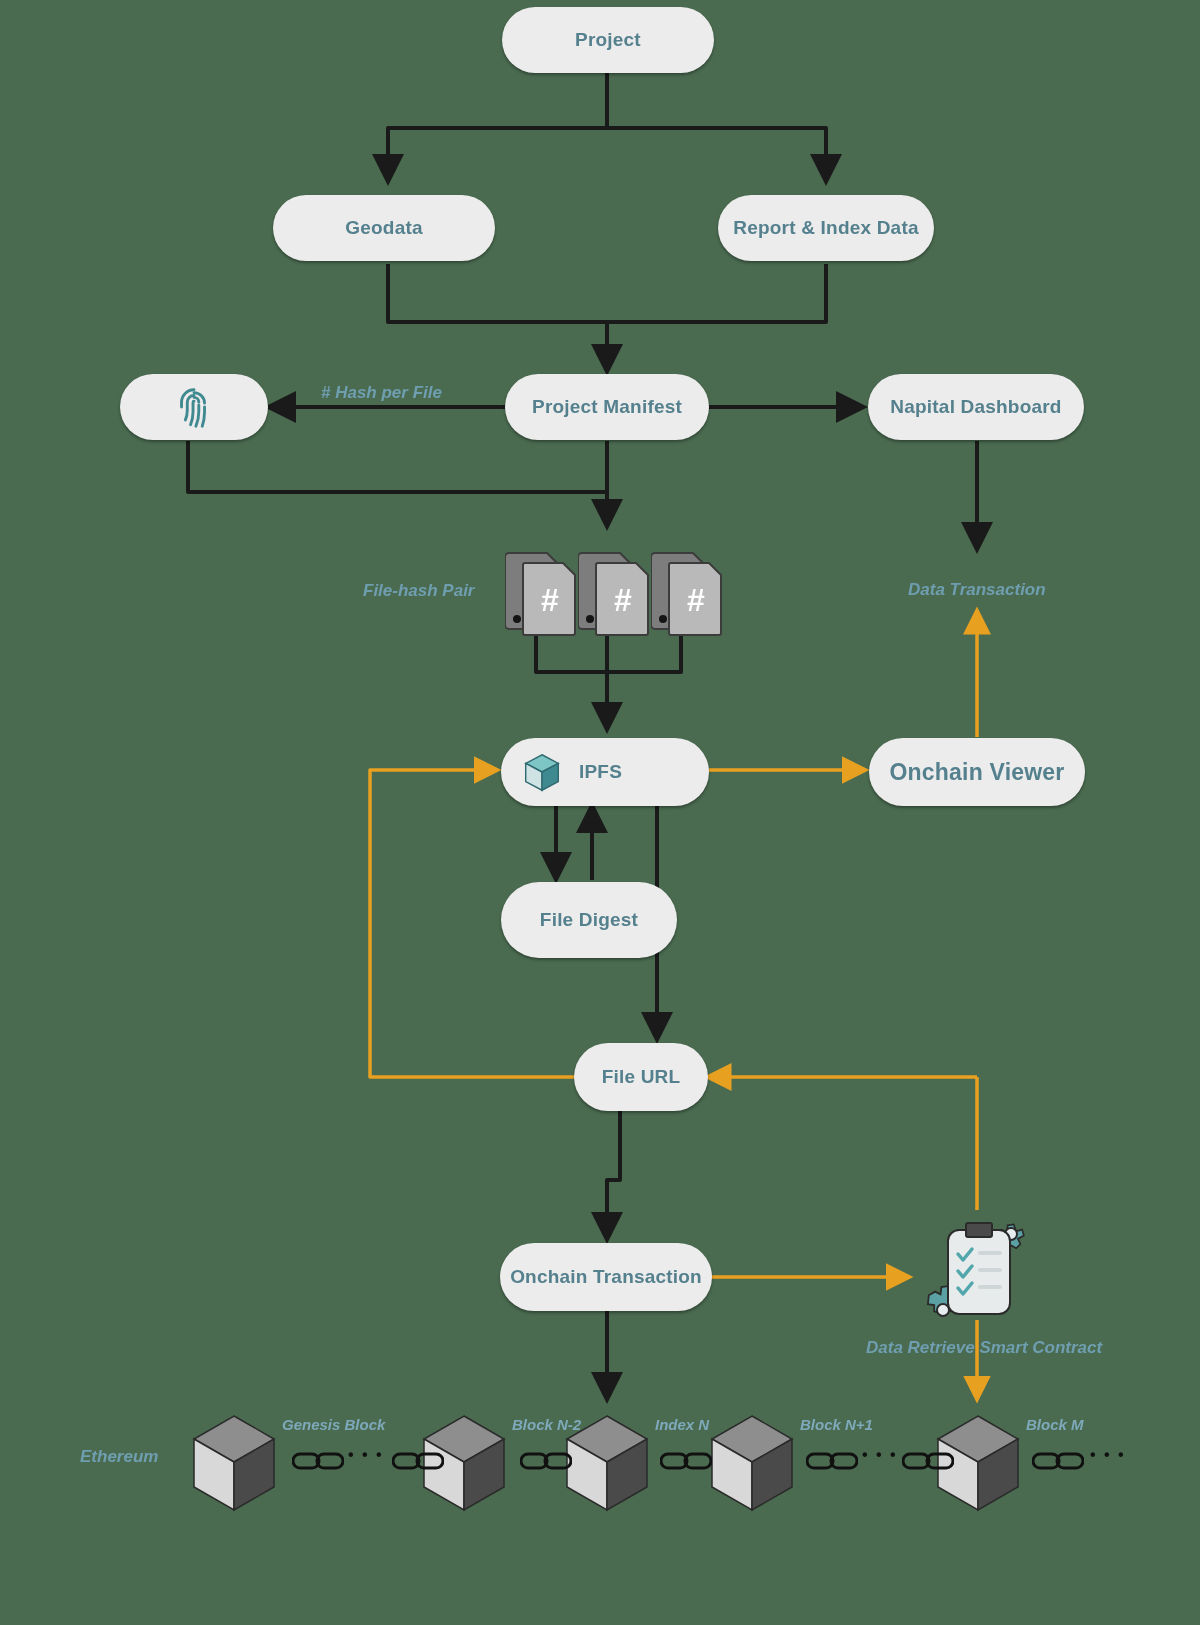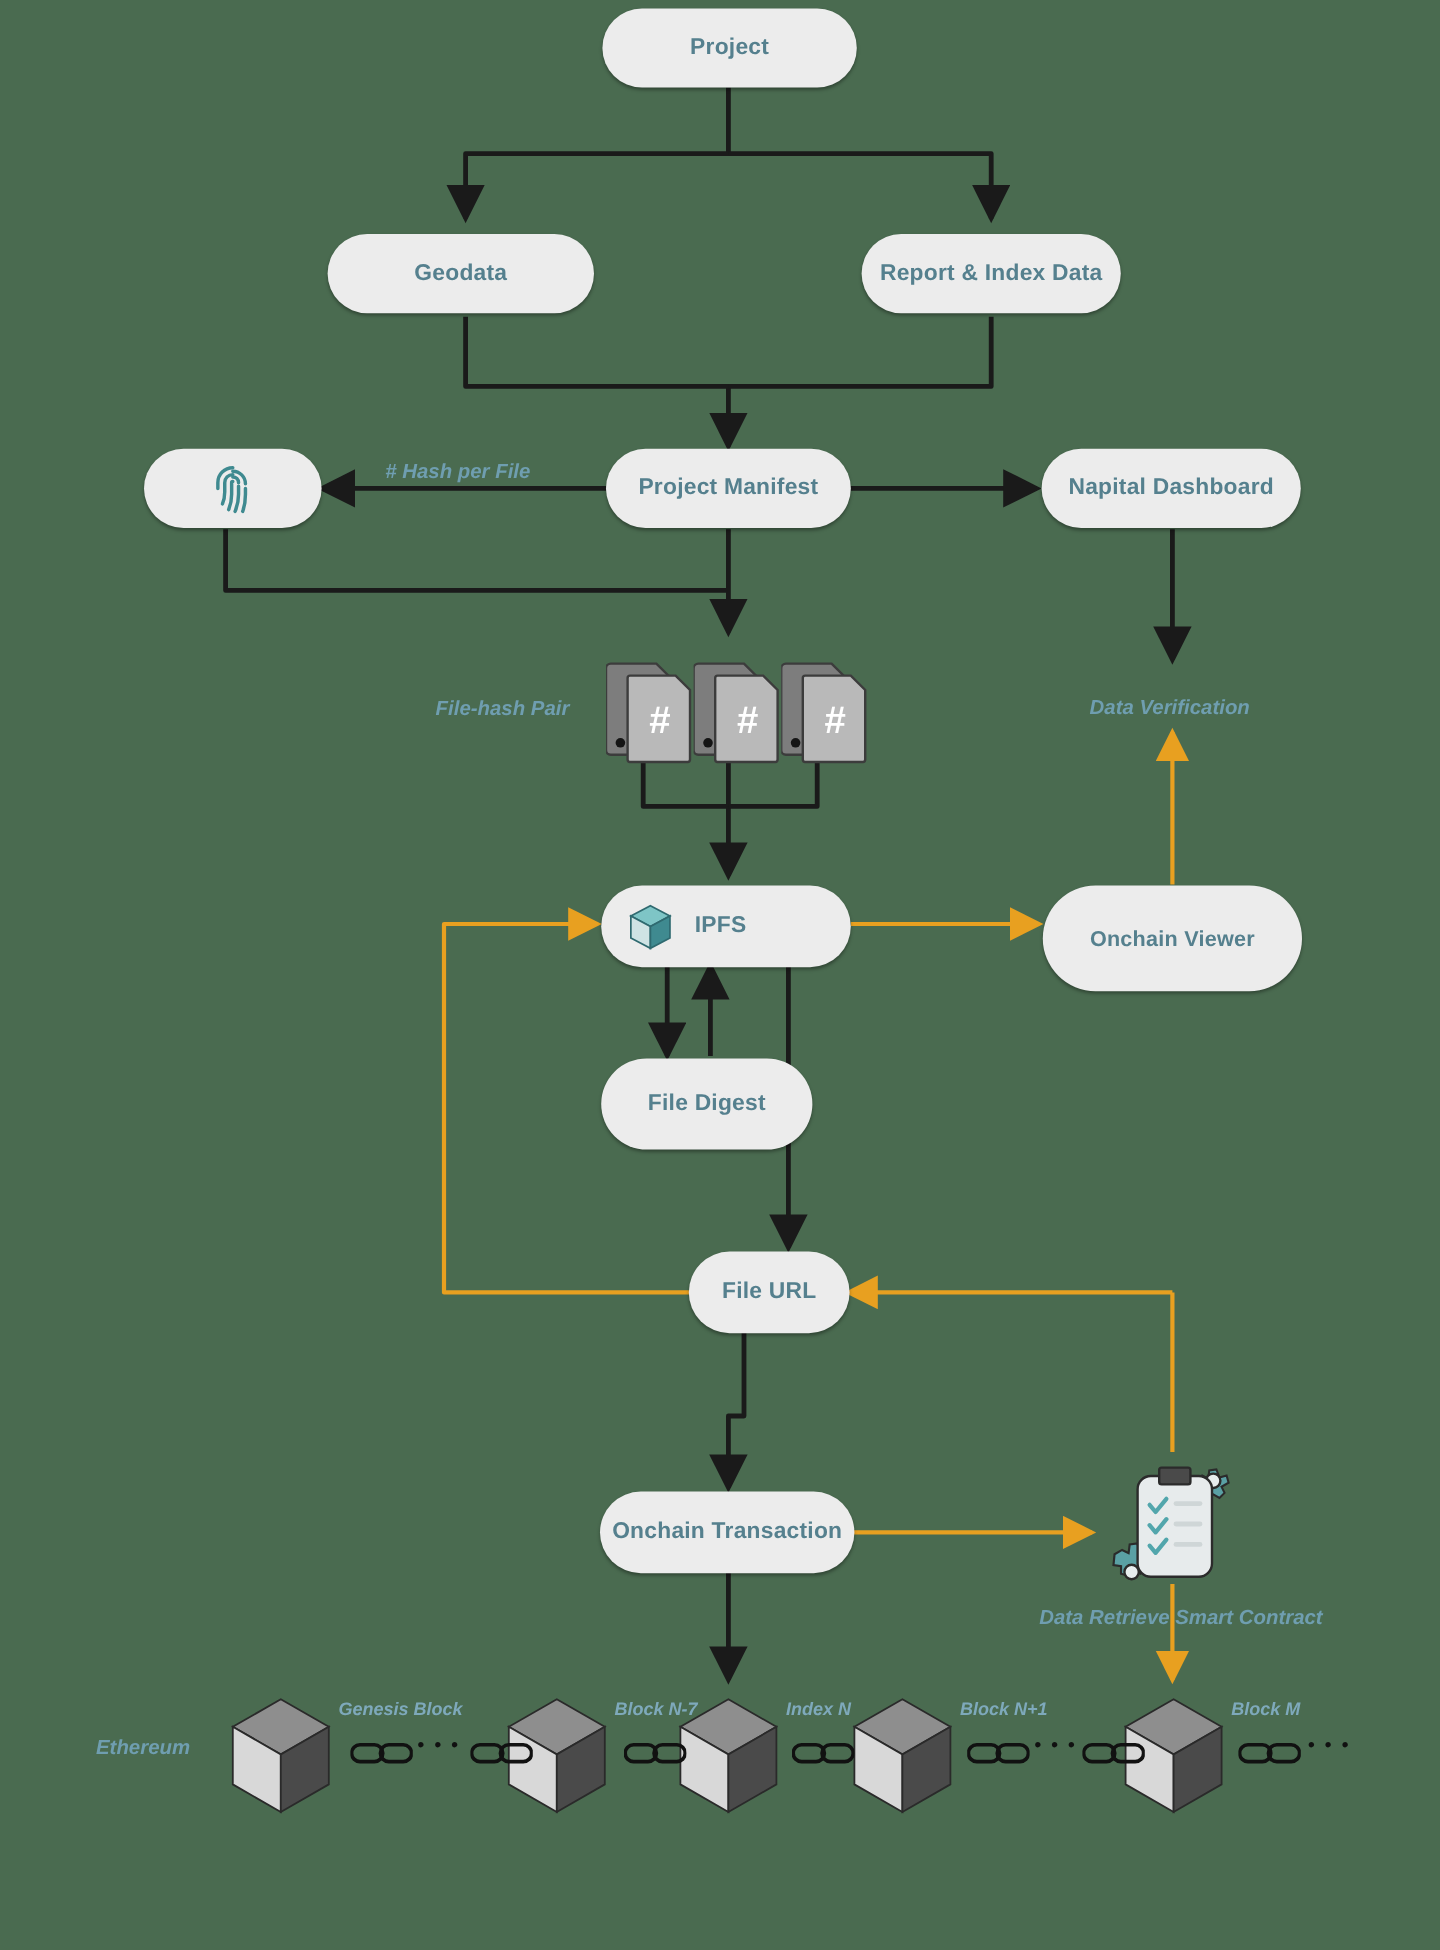--- a/index.html
+++ b/index.html
@@ -126,41 +126,41 @@
     <span style="display:flex;">
       <svg width="46" height="46" viewBox="0 0 48 48">
         <polygon points="24,6 41,15 24,24 7,15" fill="#7ec5c6" stroke="#2f6a70" stroke-width="1.5"></polygon>
         <polygon points="7,15 24,24 24,43 7,34" fill="#cfe3e4" stroke="#2f6a70" stroke-width="1.5"></polygon>
         <polygon points="41,15 41,34 24,43 24,24" fill="#3f8a90" stroke="#2f6a70" stroke-width="1.5"></polygon>
       </svg>
     </span>
     <span class="lbl">IPFS</span>
   </div>
 
-  <div class="node" style="left:869px;top:738px;width:216px;height:88px;font-size:18px;">
+  <div class="node" style="left:869px;top:738px;width:216px;height:68px;font-size:23px;">
     <span class="lbl">Onchain Viewer</span>
   </div>
 
   <div class="node" style="left:501px;top:882px;width:176px;height:76px;font-size:19px;text-align:center;">
     <span class="lbl">File Digest</span>
   </div>
 
   <div class="node" style="left:574px;top:1043px;width:134px;height:68px;font-size:19px;">
     <span class="lbl">File URL</span>
   </div>
 
   <div class="node" style="left:500px;top:1243px;width:212px;height:68px;font-size:19px;">
     <span class="lbl">Onchain Transaction</span>
   </div>
 
   <div class="ilabel" style="left:321px;top:383px;font-size:17px;"># Hash per File</div>
 
   <div class="ilabel" style="left:363px;top:581px;font-size:17px;">File-hash Pair</div>
 
-  <div class="ilabel" style="left:908px;top:580px;font-size:17px;">Data Verification</div>
+  <div class="ilabel" style="left:908px;top:580px;font-size:17px;">Data Transaction</div>
 
   <div class="ilabel" style="left:866px;top:1338px;font-size:17px;">Data Retrieve Smart Contract</div>
 
   <div class="ilabel" style="left:80px;top:1447px;font-size:17px;">Ethereum</div>
 
   <div class="filecard" style="left:505px;top:549px;">
     <svg width="72" height="88" viewBox="0 0 72 88">
       <path d="M4,4 h38 l12,12 v60 a4,4 0 0 1 -4,4 h-46 a4,4 0 0 1 -4,-4 v-68 a4,4 0 0 1 4,-4 z" fill="#7d7d7d" stroke="#3c3c3c" stroke-width="2"></path>
       <circle cx="12" cy="70" r="4" fill="#151515"></circle>
       <path d="M18,70 h6 l-3,-4 v8 l3,-4" fill="#151515"></path>
@@ -214,21 +214,21 @@
     </svg>
     <div class="blocklabel">Genesis Block</div>
   </div>
 
   <div class="blockwrap" style="left:416px;top:1410px;">
     <svg width="96" height="110" viewBox="0 0 96 110">
       <polygon points="48,6 88,29 48,52 8,29" fill="#8e8e8e" stroke="#2a2a2a" stroke-width="1.5"></polygon>
       <polygon points="8,29 48,52 48,100 8,77" fill="#d8d8d8" stroke="#2a2a2a" stroke-width="1.5"></polygon>
       <polygon points="88,29 88,77 48,100 48,52" fill="#4a4a4a" stroke="#2a2a2a" stroke-width="1.5"></polygon>
     </svg>
-    <div class="blocklabel">Block N-7</div>
+    <div class="blocklabel">Block N-2</div>
   </div>
 
   <div class="blockwrap" style="left:559px;top:1410px;">
     <svg width="96" height="110" viewBox="0 0 96 110">
       <polygon points="48,6 88,29 48,52 8,29" fill="#8e8e8e" stroke="#2a2a2a" stroke-width="1.5"></polygon>
       <polygon points="8,29 48,52 48,100 8,77" fill="#d8d8d8" stroke="#2a2a2a" stroke-width="1.5"></polygon>
       <polygon points="88,29 88,77 48,100 48,52" fill="#4a4a4a" stroke="#2a2a2a" stroke-width="1.5"></polygon>
     </svg>
     <div class="blocklabel">Index N</div>
   </div>

